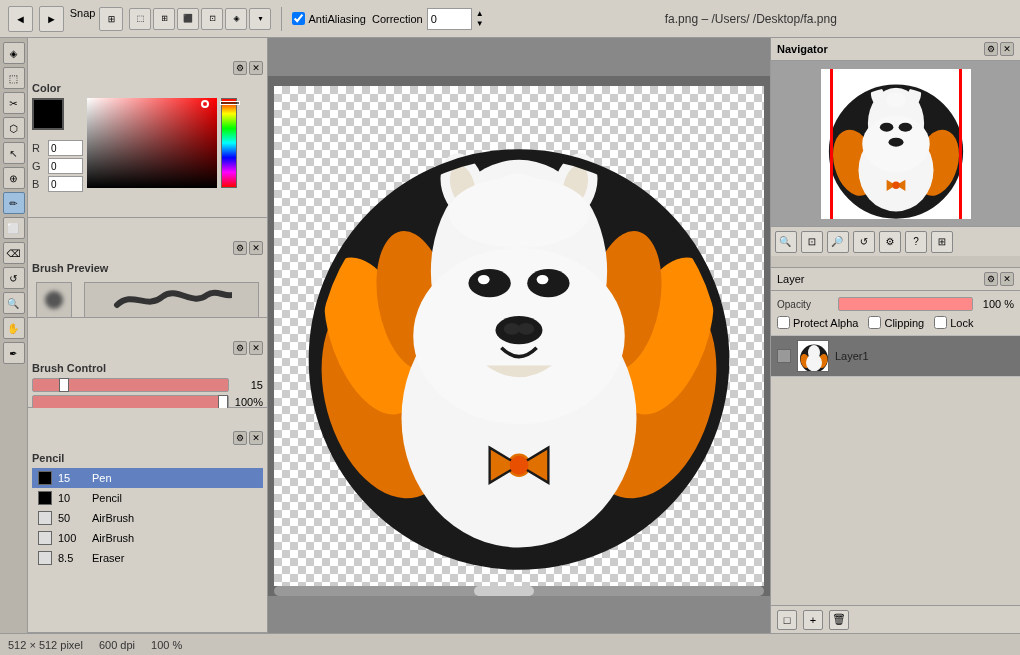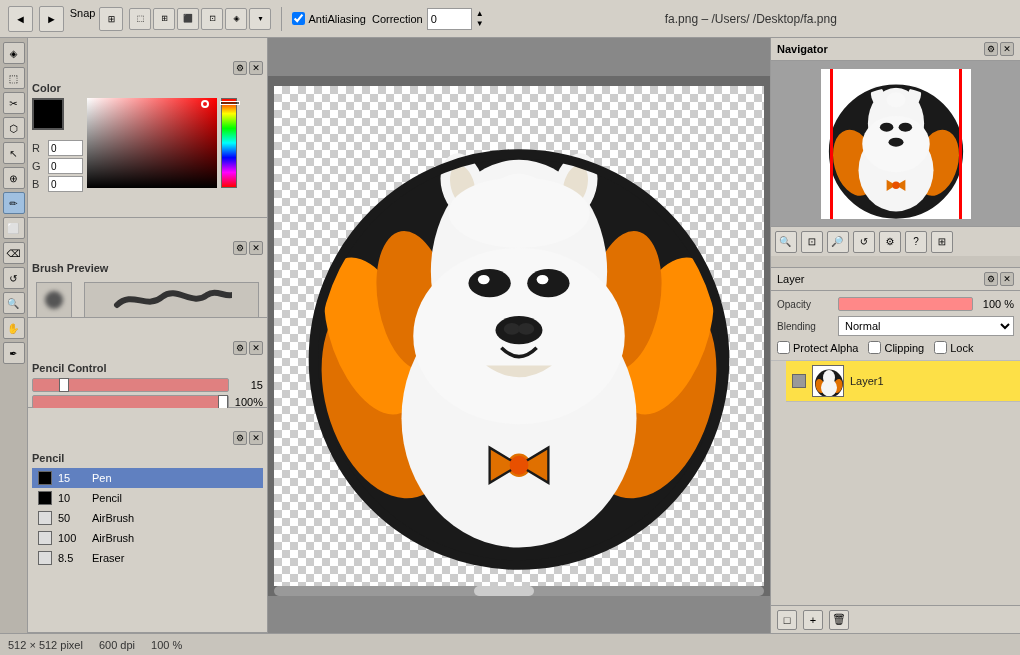--- a/index.html
+++ b/index.html
@@ -543,23 +543,22 @@
       flex: 1;
       background: #d0ccc4;
       overflow-y: auto;
     }
     .layer-item {
       display: flex;
       align-items: center;
       gap: 6px;
       padding: 4px 6px;
       cursor: pointer;
-      background: #fde047;
+      background: #737373;
       border-bottom: 1px solid #bbb;
-      margin-left: 15px;
     }
     .layer-thumbnail {
       width: 32px;
       height: 32px;
       border: 1px solid #666;
       background: repeating-conic-gradient(#ccc 0% 25%, #fff 0% 50%) 0 0 / 8px 8px;
       position: relative;
       overflow: hidden;
     }
     .layer-name {
@@ -729,21 +728,21 @@
         <div class="brush-stroke-preview">
           <svg width="120" height="30">
             <path d="M5,20 C20,5 35,25 50,12 C65,0 80,22 95,10 C105,3 115,15 125,8" stroke="#333" stroke-width="6" fill="none" stroke-linecap="round"></path>
           </svg>
         </div>
       </div>
     </div>
 
     <div class="panel-section" id="brush-control-panel">
       <div class="panel-header">
-        <span class="panel-title">Pencil Control</span>
+        <span class="panel-title">Brush Control</span>
         <div class="panel-btns">
           <div class="panel-btn-small">⚙</div>
           <div class="panel-btn-small">✕</div>
         </div>
       </div>
       <div class="brush-slider-row">
         <input type="range" class="brush-slider" min="1" max="100" value="15" style="">
         <span class="brush-value">15</span>
       </div>
       <div class="brush-slider-row">
@@ -913,26 +912,20 @@
           <div class="panel-btn-small">⚙</div>
           <div class="panel-btn-small">✕</div>
         </div>
       </div>
       <div class="layer-controls">
         <div class="layer-control-row">
           <span class="layer-control-label">Opacity</span>
           <div class="opacity-bar"></div>
           <span class="opacity-value">100 %</span>
         </div>
-        <div class="layer-control-row">
-          <span class="layer-control-label">Blending</span>
-          <select class="blend-select">
-            <option>Normal</option>
-          </select>
-        </div>
         <div class="layer-checkboxes">
           <label class="checkbox-label">
             <input type="checkbox" style="">
             <span>Protect Alpha</span>
           </label>
           <label class="checkbox-label">
             <input type="checkbox" style="">
             <span>Clipping</span>
           </label>
           <label class="checkbox-label">

